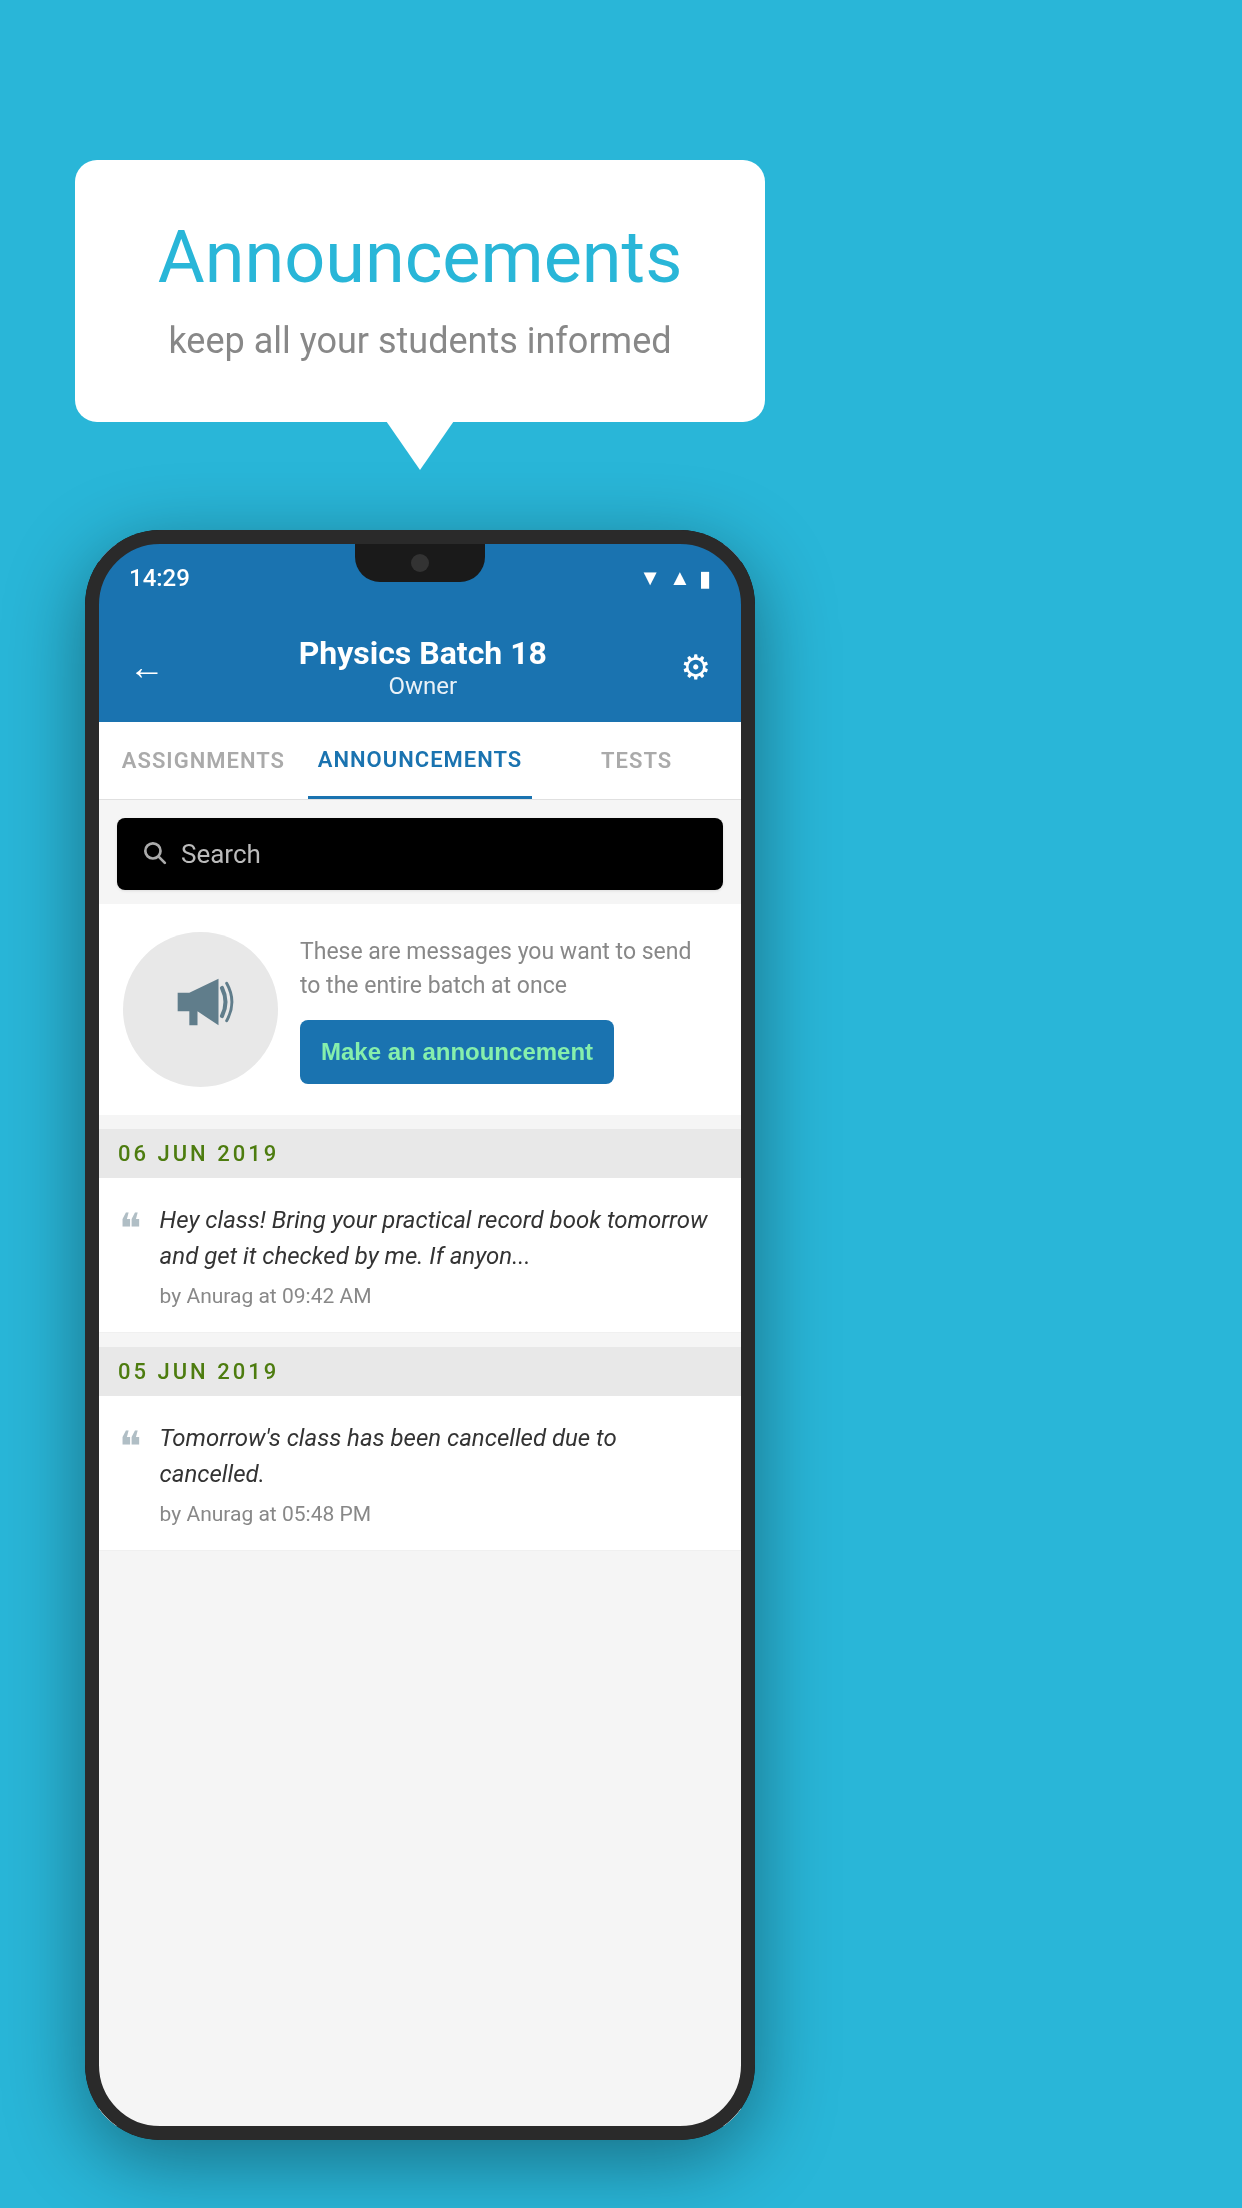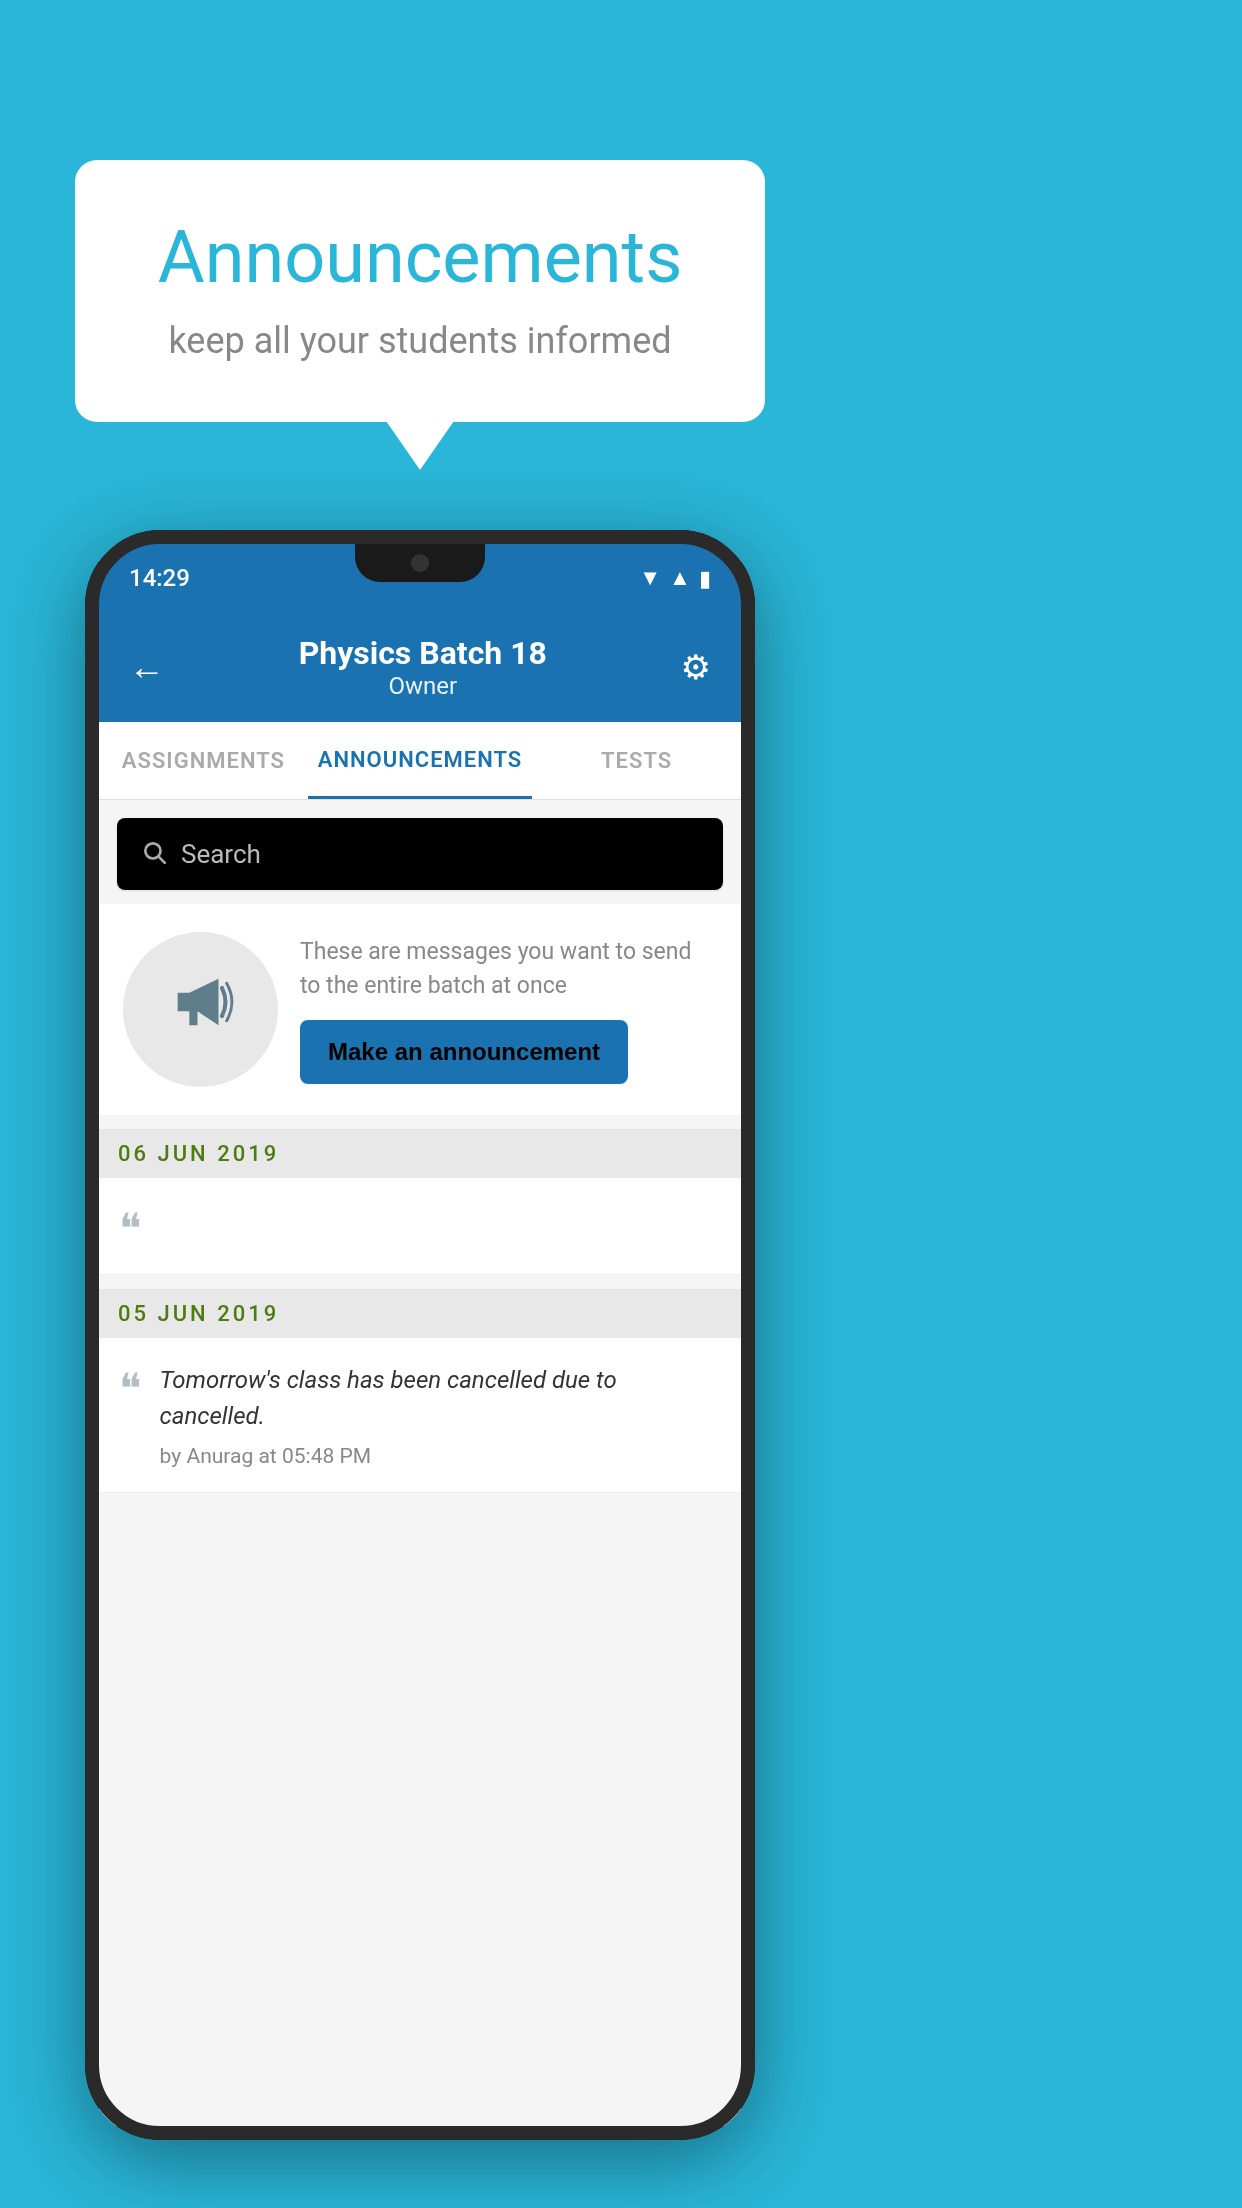--- a/index.html
+++ b/index.html
@@ -259,24 +259,24 @@
 
     .promo-desc {
       font-size: 23px;
       color: #888;
       line-height: 1.45;
       margin-bottom: 18px;
     }
 
     .make-announcement-btn {
       background: #1a73b0;
-      color: #000000;
+      color: #86efac;
       border: none;
       border-radius: 8px;
-      padding: 18px 28px;
+      padding: 18px 21px;
       font-size: 24px;
       font-weight: 600;
       cursor: pointer;
       white-space: nowrap;
     }
 
     
     .date-divider {
       background: #e8e8e8;
       padding: 12px 19px;
@@ -411,20 +411,24 @@
         <div class="promo-right">
           <div class="promo-desc">These are messages you want to send to the entire batch at once</div>
           <button class="make-announcement-btn">Make an announcement</button>
         </div>
       </div>
 
       <div class="date-divider">06  JUN  2019</div>
 
       <div class="announcement-item">
         <span class="quote-icon">❝</span>
+        <div class="announcement-content">
+          <div class="announcement-text">Hey class! Bring your practical record book tomorrow and get it checked by me. If anyon...</div>
+          <div class="announcement-meta">by Anurag at 09:42 AM</div>
+        </div>
       </div>
 
       <div class="date-divider">05  JUN  2019</div>
 
       <div class="announcement-item">
         <span class="quote-icon">❝</span>
         <div class="announcement-content">
           <div class="announcement-text">Tomorrow's class has been cancelled due to cancelled.</div>
           <div class="announcement-meta">by Anurag at 05:48 PM</div>
         </div>

